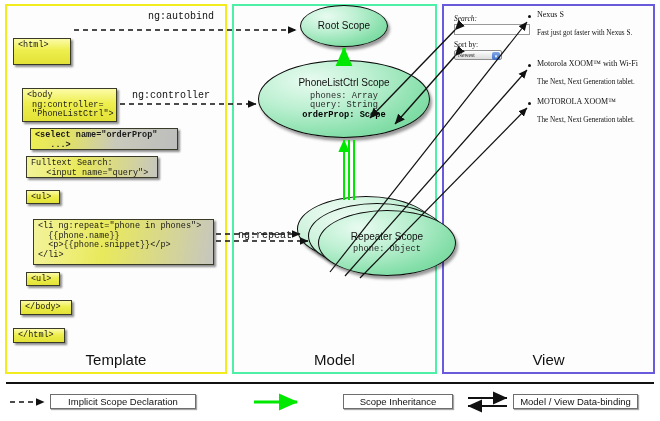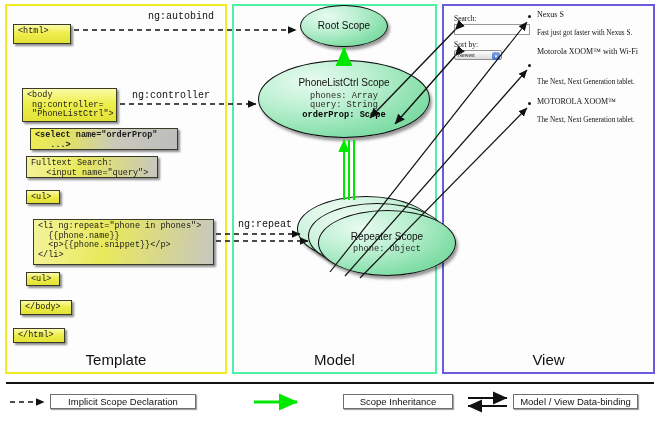--- a/index.html
+++ b/index.html
@@ -76,21 +76,21 @@
   <div class="col template">
     <div class="col-label">Template</div>
   </div>
   <div class="col model">
     <div class="col-label">Model</div>
   </div>
   <div class="col view">
     <div class="col-label">View</div>
   </div>
 
-  <div class="tbox" style="left:13px;top:24px;width:58px;height:20px;">&lt;html&gt;</div>
+  <div class="tbox" style="left:13px;top:38px;width:58px;height:27px;">&lt;html&gt;</div>
 
   <div class="tbox" style="left:22px;top:88px;width:95px;height:34px;">&lt;body
  ng:controller=
  "PhoneListCtrl"&gt;</div>
 
   <div class="tbox grey" style="left:30px;top:128px;width:148px;height:22px;">&lt;select name="orderProp"
    ...&gt;</div>
 
   <div class="tbox fade" style="left:26px;top:156px;width:132px;height:22px;">Fulltext Search:
    &lt;input name="query"&gt;</div>
@@ -124,37 +124,37 @@
   <div class="scope ghost" style="left:297px;top:196px;width:138px;height:66px;"></div>
   <div class="scope ghost" style="left:308px;top:203px;width:138px;height:66px;"></div>
   <div class="scope" style="left:318px;top:210px;width:138px;height:66px;">
     <div class="ttl">Repeater
 Scope</div>
     <div class="props">phone: Object</div>
   </div>
 
   <div class="conn-label" style="left:148px;top:11px;">ng:autobind</div>
   <div class="conn-label" style="left:132px;top:90px;">ng:controller</div>
-  <div class="conn-label" style="left:238px;top:219px;">ng:repeat</div>
-
-  <div class="v-label" style="left:454px;top:14px;">Search:</div>
+  <div class="conn-label" style="left:238px;top:230px;">ng:repeat</div>
+
+  <div class="v-label" style="left:454px;top:14px;font-style:italic;">Search:</div>
   <input class="v-input" style="left: 454px; top: 24px; width: 76px; height: 11px; font-size: 7px; padding-left: 2px; font-family: &quot;Liberation Serif&quot;, serif;" value="">
 
   <div class="v-label" style="left:454px;top:40px;">Sort by:</div>
   <div class="v-select" style="left:454px;top:50px;width:48px;">
     <span>Newest</span>
     <span class="arrow">▾</span>
   </div>
 
   <div class="v-bullet" style="left:528px;top:15px;"></div>
   <div class="v-item name" style="left:537px;top:10px;">Nexus S</div>
   <div class="v-item snip" style="left:537px;top:29px;">Fast just got faster with Nexus S.</div>
 
   <div class="v-bullet" style="left:528px;top:64px;"></div>
-  <div class="v-item name" style="left:537px;top:47px;">Motorola XOOM™ with Wi-Fi</div>
+  <div class="v-item name" style="left:537px;top:59px;">Motorola XOOM™ with Wi-Fi</div>
   <div class="v-item snip" style="left:537px;top:78px;">The Next, Next Generation tablet.</div>
 
   <div class="v-bullet" style="left:528px;top:102px;"></div>
   <div class="v-item name" style="left:537px;top:97px;">MOTOROLA XOOM™</div>
   <div class="v-item snip" style="left:537px;top:116px;">The Next, Next Generation tablet.</div>
 
   <div class="legend-rule"></div>
 
   <div class="legend-box" style="left:50px;top:394px;width:146px;">Implicit Scope Declaration</div>
   <div class="legend-box" style="left:303px;top:394px;width:110px;margin-left:40px;">Scope Inheritance</div>

